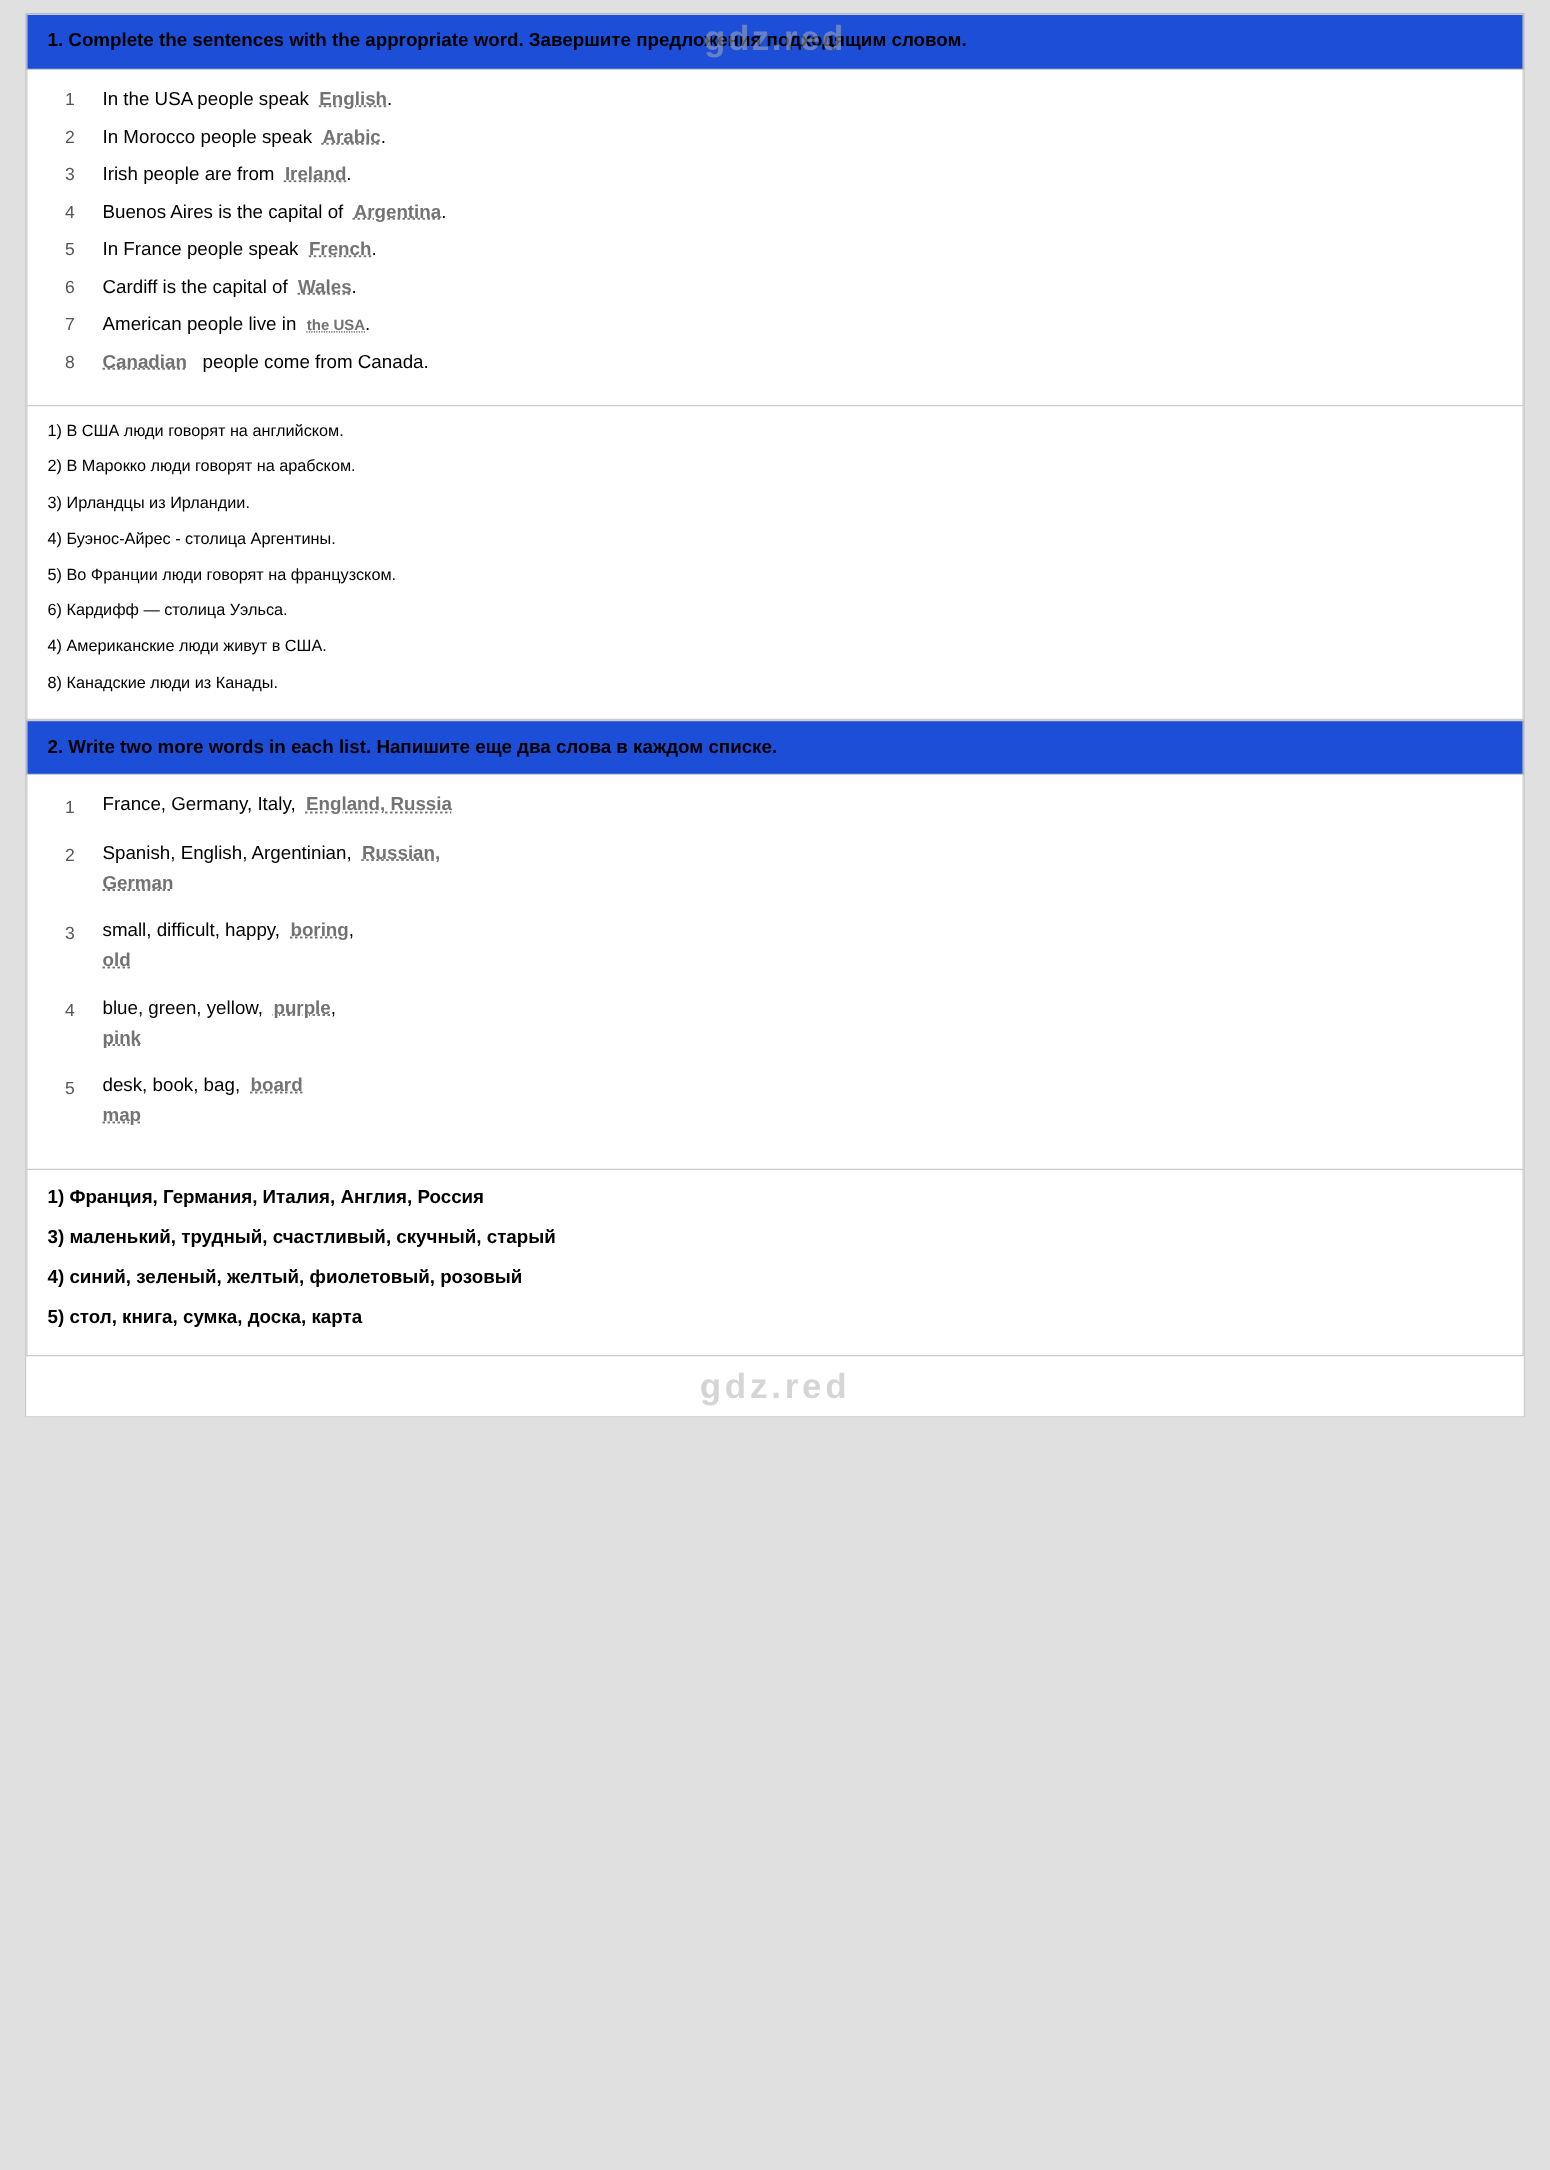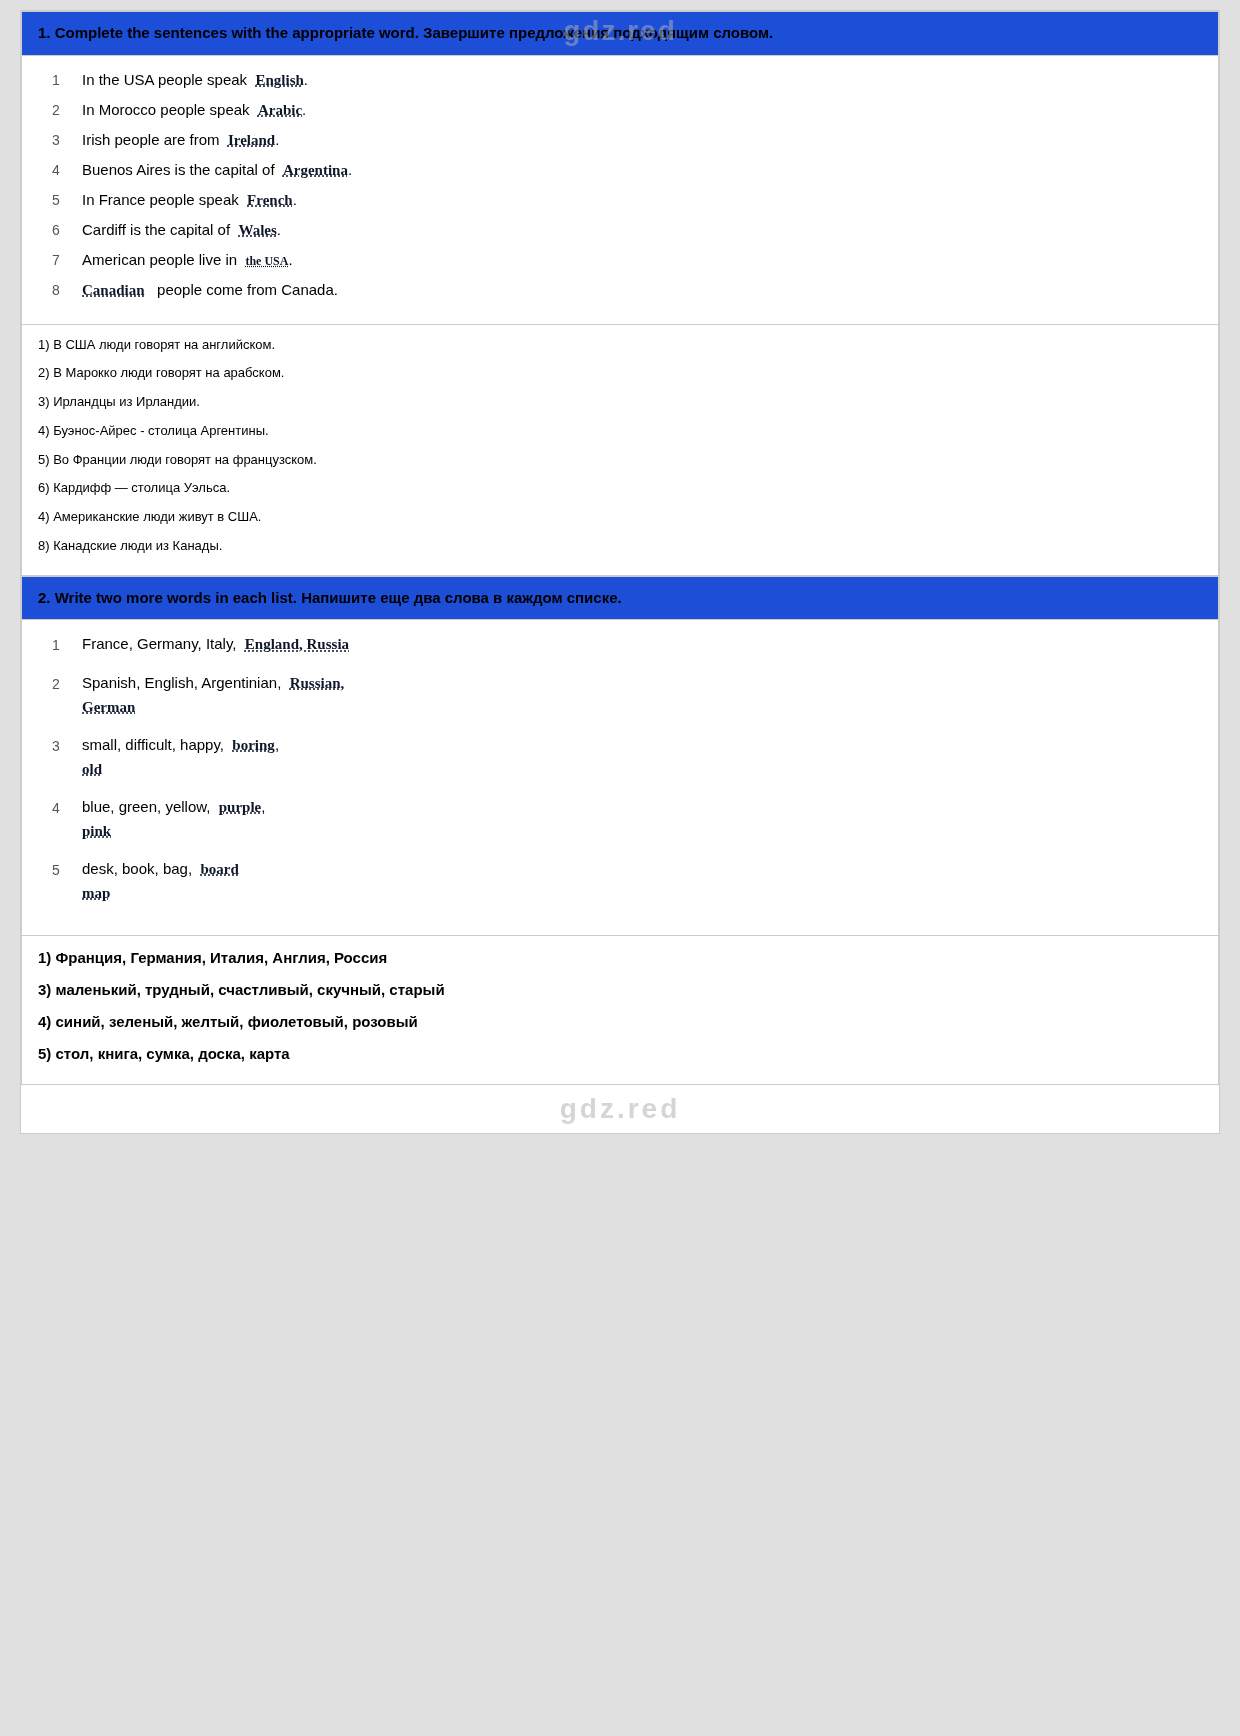--- a/index.html
+++ b/index.html
@@ -72,25 +72,24 @@
       min-width: 30px;
       color: #555;
       font-size: 14px;
     }
 
     .sentence-text {
       flex: 1;
     }
 
     .answer {
-      color: #0f172a;
+      color: #737373;
       font-weight: bold;
       text-decoration: underline;
       text-decoration-style: dotted;
-      font-family: Liberation Serif, serif;
     }
 
     .translations {
       padding: 10px 16px 10px 16px;
       border: 1px solid #ccc;
       border-top: none;
     }
 
     .translations p {
       font-size: 13px;

